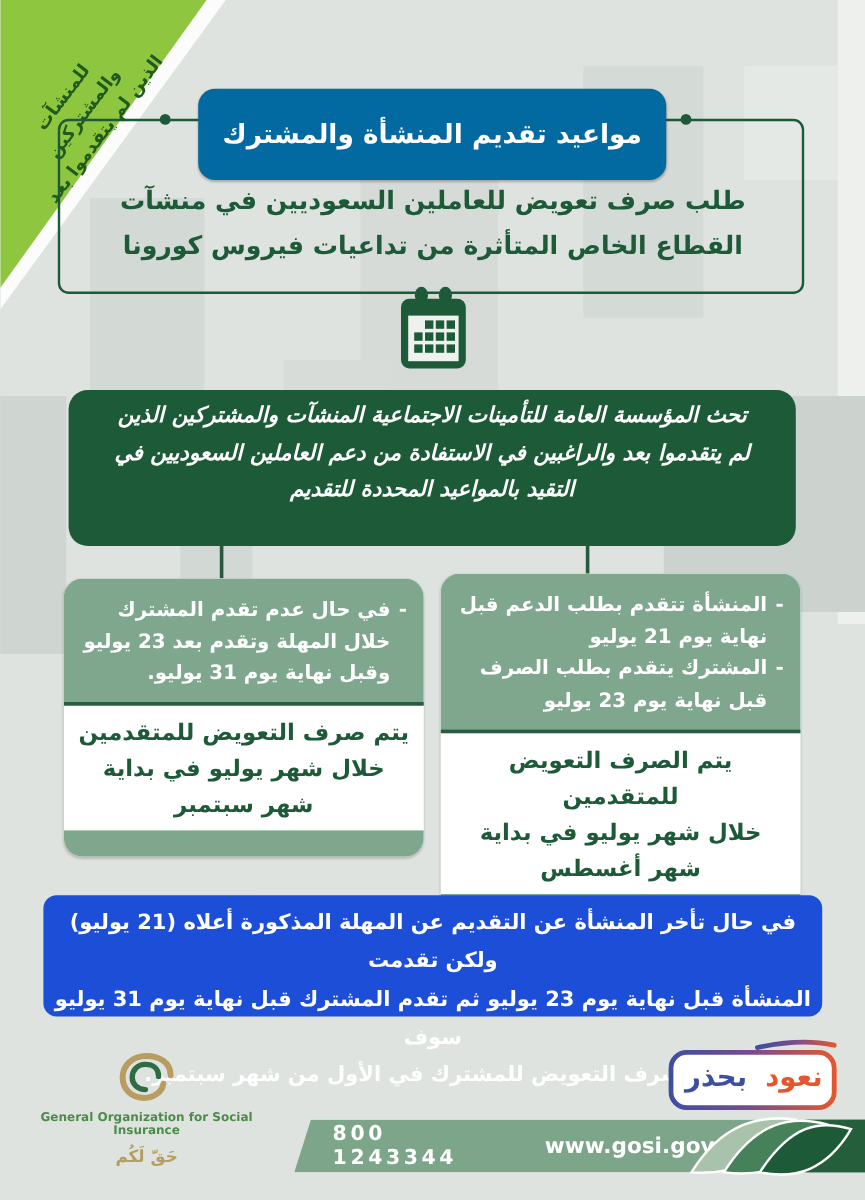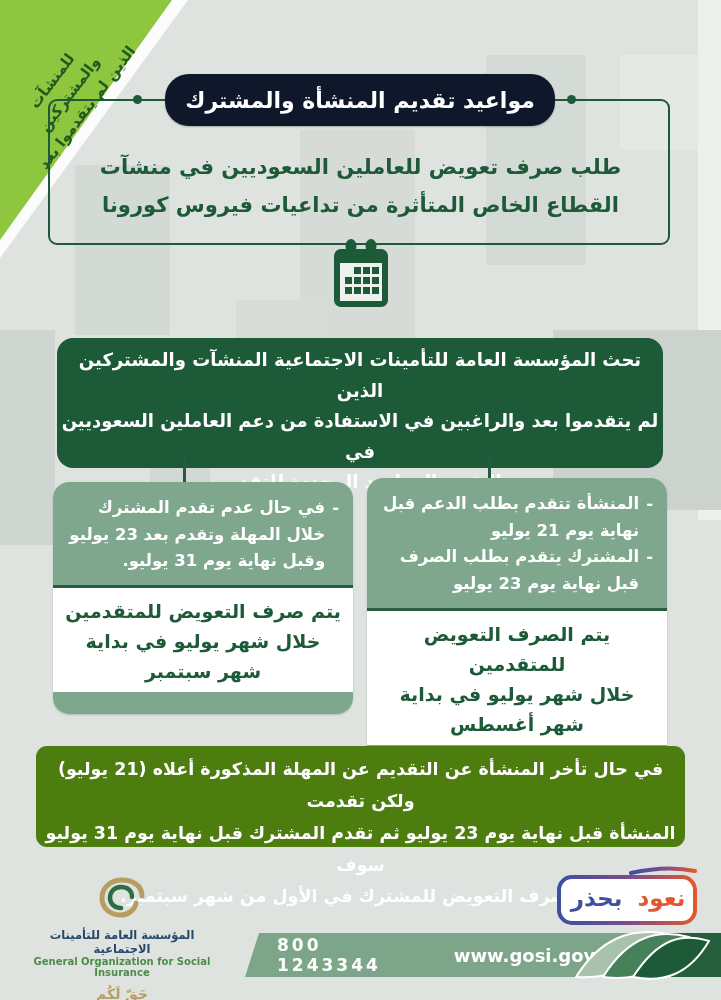--- a/index.html
+++ b/index.html
@@ -7,48 +7,48 @@
           font-family:"DejaVu Sans",sans-serif;direction:rtl;margin:0 auto;}
   .bg-block{position:absolute;}
   
   .fold-under{position:absolute;left:0;top:0;width:188px;height:258px;background:#fbfcfb;
               clip-path:polygon(0 0,100% 0,0 100%);filter:drop-shadow(4px 4px 5px rgba(60,70,62,.35));}
   .fold{position:absolute;left:0;top:0;width:172px;height:240px;background:#8ec63f;
         clip-path:polygon(0 0,100% 0,0 100%);}
   .fold-text{position:absolute;left:-47px;top:62px;width:234px;transform:rotate(-53deg);
              text-align:center;color:#215a1e;font-weight:bold;font-size:15px;line-height:1.45;}
   
-  .header-box{position:absolute;left:165px;top:74px;width:390px;height:52px;background:#0f172a;
-              border-radius:24px;display:flex;align-items:center;justify-content:center;
+  .header-box{position:absolute;left:165px;top:74px;width:390px;height:76px;background:#0369a1;
+              border-radius:14px;display:flex;align-items:center;justify-content:center;
               box-shadow:0 1px 2px rgba(0,0,0,.25);z-index:3;}
   .header-box span{color:#fff;font-size:22px;font-weight:bold;}
   .dot{position:absolute;width:9px;height:9px;border-radius:50%;background:#1d5a38;z-index:3;}
   .outline-box{position:absolute;left:48px;top:99px;width:618px;height:142px;
                border:2px solid #1d5a38;border-radius:9px;z-index:1;}
   .subtitle{position:absolute;left:80px;top:148px;width:561px;text-align:center;color:#1d5a38;
             font-size:21px;font-weight:bold;line-height:1.82;z-index:2;}
   .calendar{position:absolute;left:330px;top:238px;z-index:4;}
   
-  .intro-box{position:absolute;left:57px;top:338px;width:606px;height:130px;background:#1d5a38;
+  .intro-box{position:absolute;left:57px;top:325px;width:606px;height:130px;background:#1d5a38;
              border-radius:16px;color:#fff;text-align:center;font-size:18px;font-weight:bold;
-             line-height:1.7;padding-top:7px;box-sizing:border-box;}
+             line-height:1.7;padding-top:7px;box-sizing:border-box;font-style:italic;}
   .vline{position:absolute;top:453px;width:3px;height:29px;background:#28593c;}
   
   .flow-box{position:absolute;width:300px;border-radius:16px;overflow:hidden;background:#fff;
             box-shadow:0 1px 2px rgba(0,0,0,.18);}
   .flow-top{background:#7fa78e;color:#fff;font-size:16.5px;font-weight:bold;line-height:1.62;
             padding:13px 14px 10px 10px;border-bottom:3px solid #2a5c41;}
   .bullet{display:flex;gap:7px;}
   .bullet .dash{flex:0 0 auto;}
   .bullet .btxt{text-align:right;}
   .flow-result{color:#1d5a38;font-size:19px;font-weight:bold;text-align:center;line-height:1.58;
                padding:8px 6px 6px 6px;}
   .flow-strip{background:#7fa78e;height:22px;}
   
-  .note-band{position:absolute;left:36px;top:746px;width:649px;height:101px;background:#4d7c0f;
+  .note-band{position:absolute;left:36px;top:746px;width:649px;height:101px;background:#1d4ed8;
              border-radius:11px;color:#fff;text-align:center;font-size:17.5px;font-weight:bold;
              line-height:1.82;padding-top:8px;box-sizing:border-box;}
   
   .badge{position:absolute;left:555px;top:864px;width:146px;height:64px;}
   .badge-text{position:absolute;left:0;top:21px;width:146px;text-align:center;font-size:23px;
               font-weight:bold;direction:rtl;}
   .badge-text .w1{color:#e4572e;margin-top:16px;}
   .badge-text .w2{color:#3d4fa1;margin-right:7px;}
   
   .logo-block{position:absolute;left:22px;top:876px;width:200px;text-align:center;direction:rtl;}
@@ -193,21 +193,20 @@
       <span class="w1">نعود</span>
       <span class="w2">بحذر</span>
     </div>
   </div>
 
   <div class="logo-block">
     <svg width="64" height="46" viewBox="0 0 64 46">
       <path d="M52,20 C52,9 42,4 32,4 C20,4 12,12 12,22 C12,32 20,39 30,39 C38,39 45,34 46,27" fill="none" stroke="#b89d62" stroke-width="5" stroke-linecap="round"></path>
       <path d="M42,21 C42,14 37,11 31,11 C24,11 20,16 20,22 C20,28 25,32 31,32" fill="none" stroke="#2f6b44" stroke-width="4.5" stroke-linecap="round"></path>
     </svg>
-    <div class="logo-arabic">المؤسسة العامة للتأمينات الاجتماعية</div>
     <div class="logo-english">General Organization for Social Insurance</div>
     <div class="logo-tagline">حَقّ لَكُم</div>
   </div>
 
   <div class="footer-bar">
     <span class="phone">800 1243344</span>
     <span class="website">www.gosi.gov.sa</span>
     <div class="socials">
       <div class="icon-sq icon-f">
         <span>f</span>

